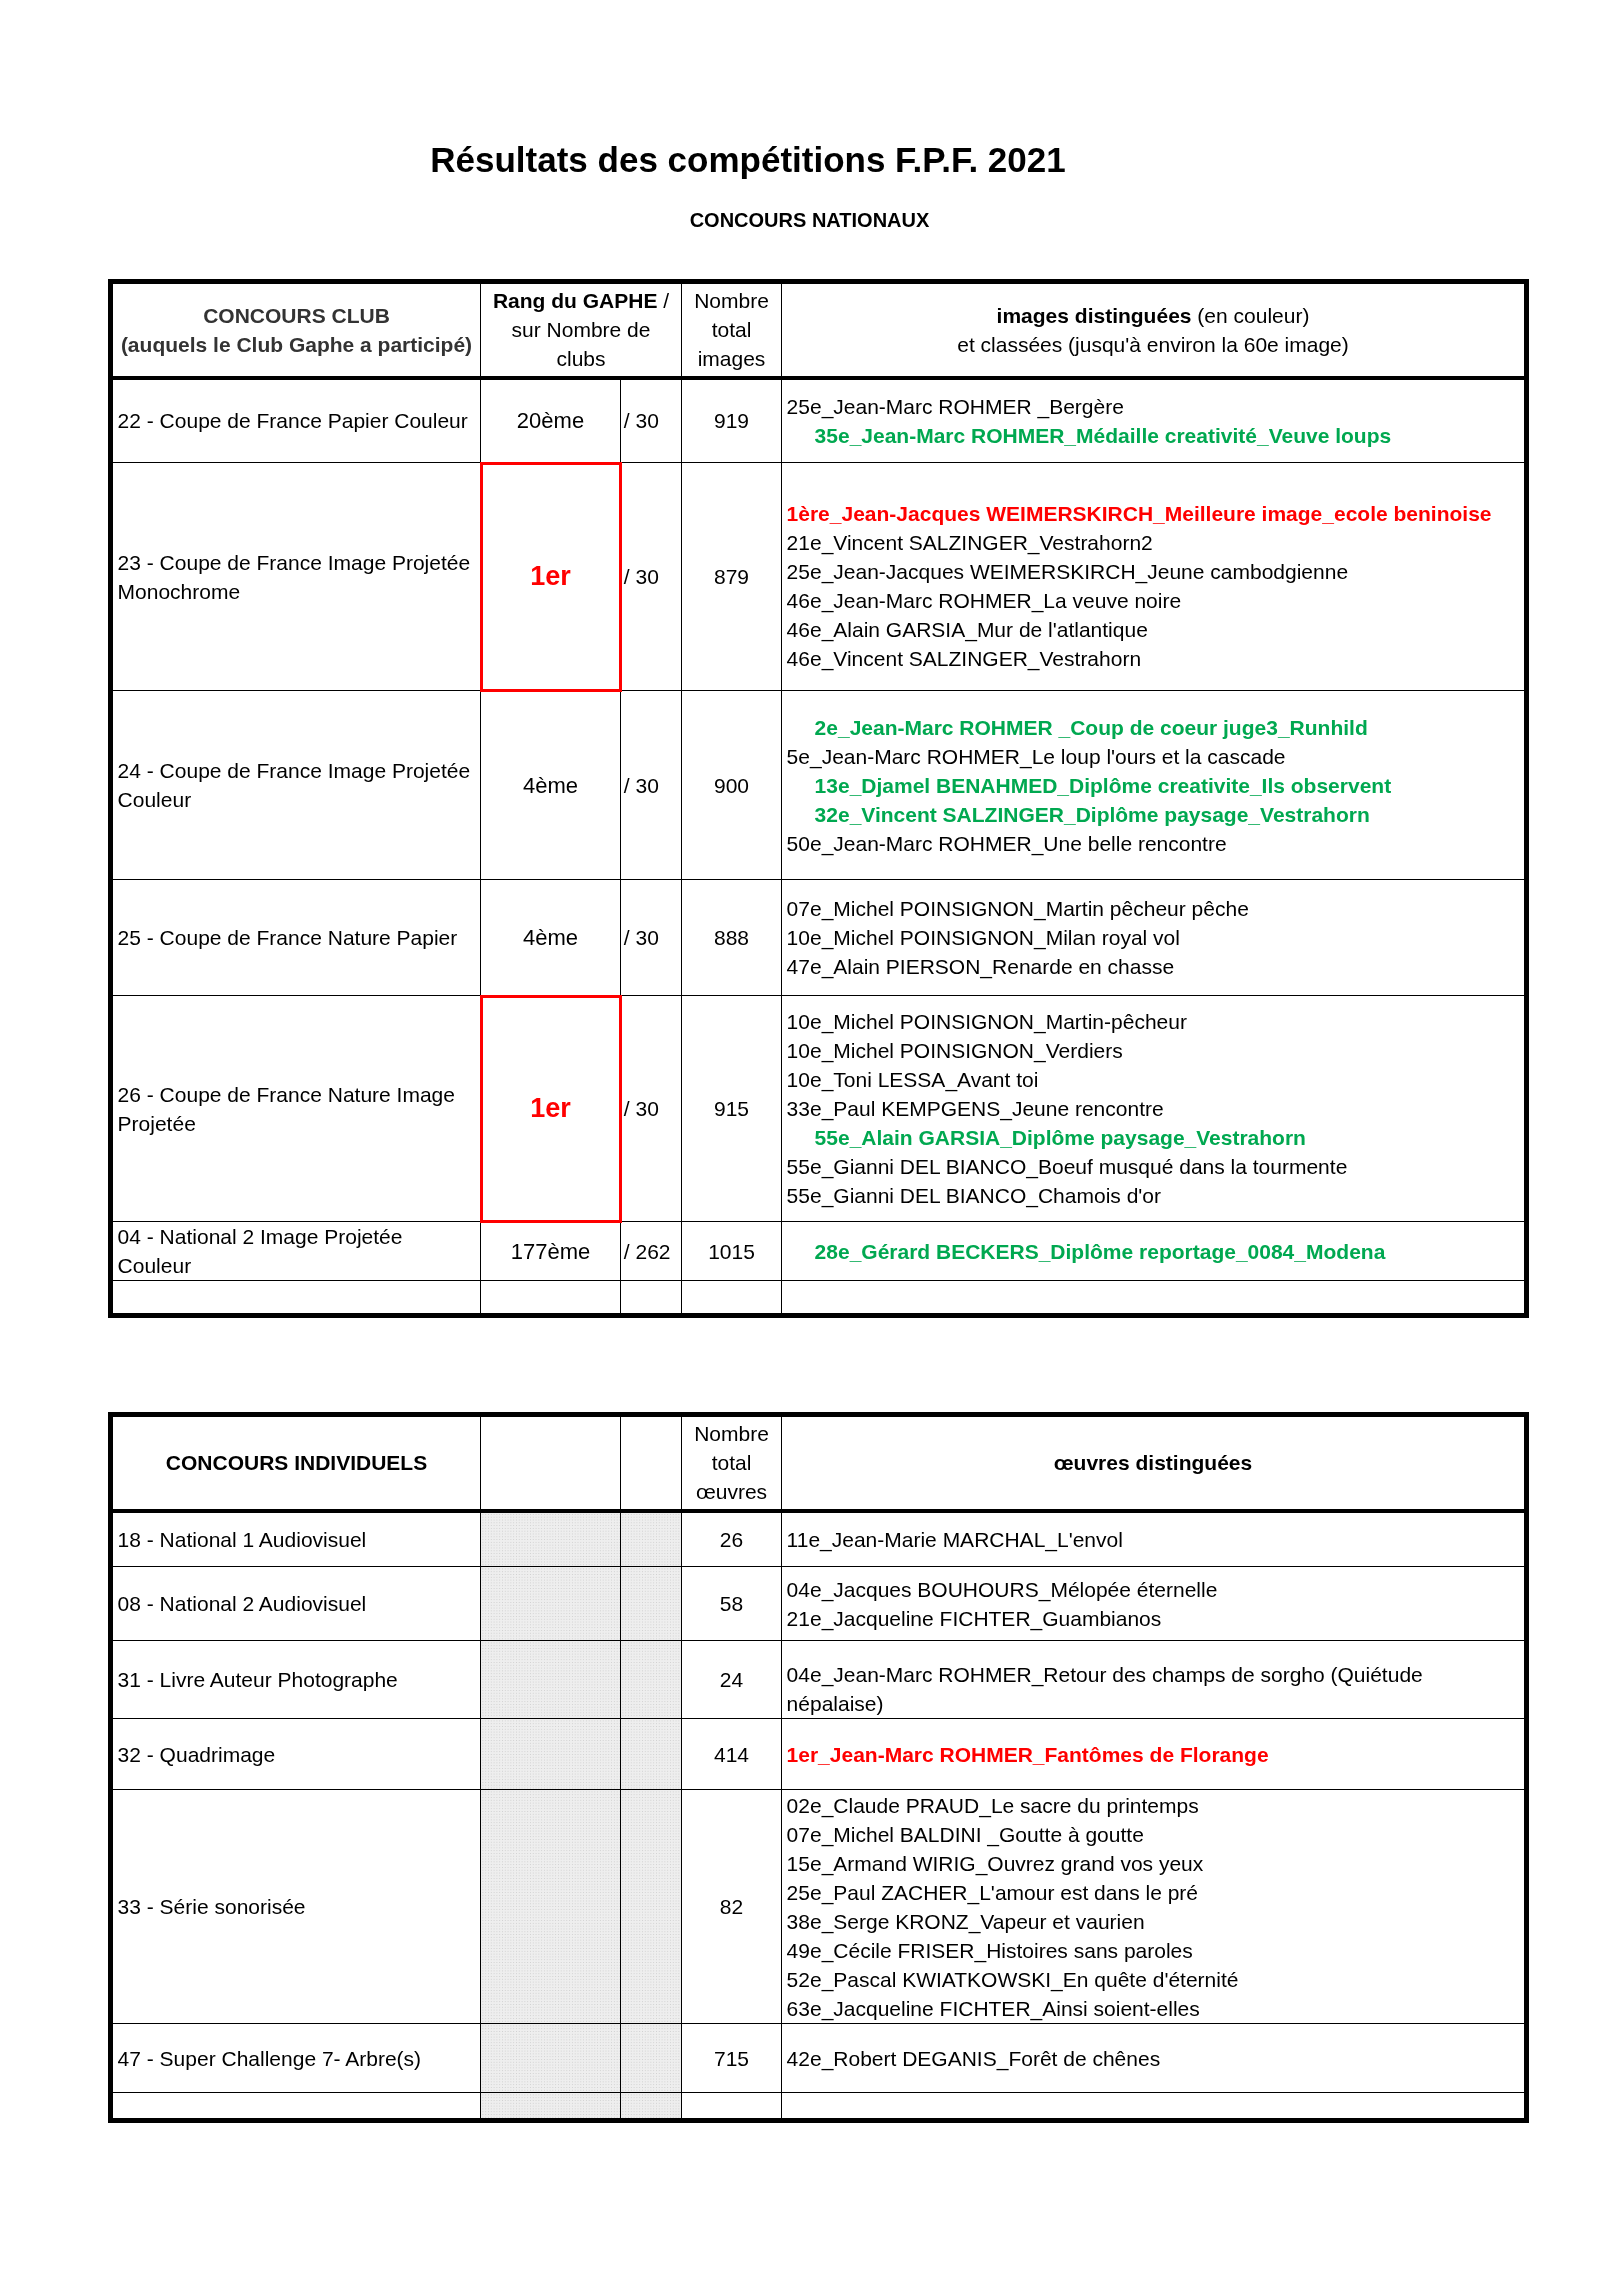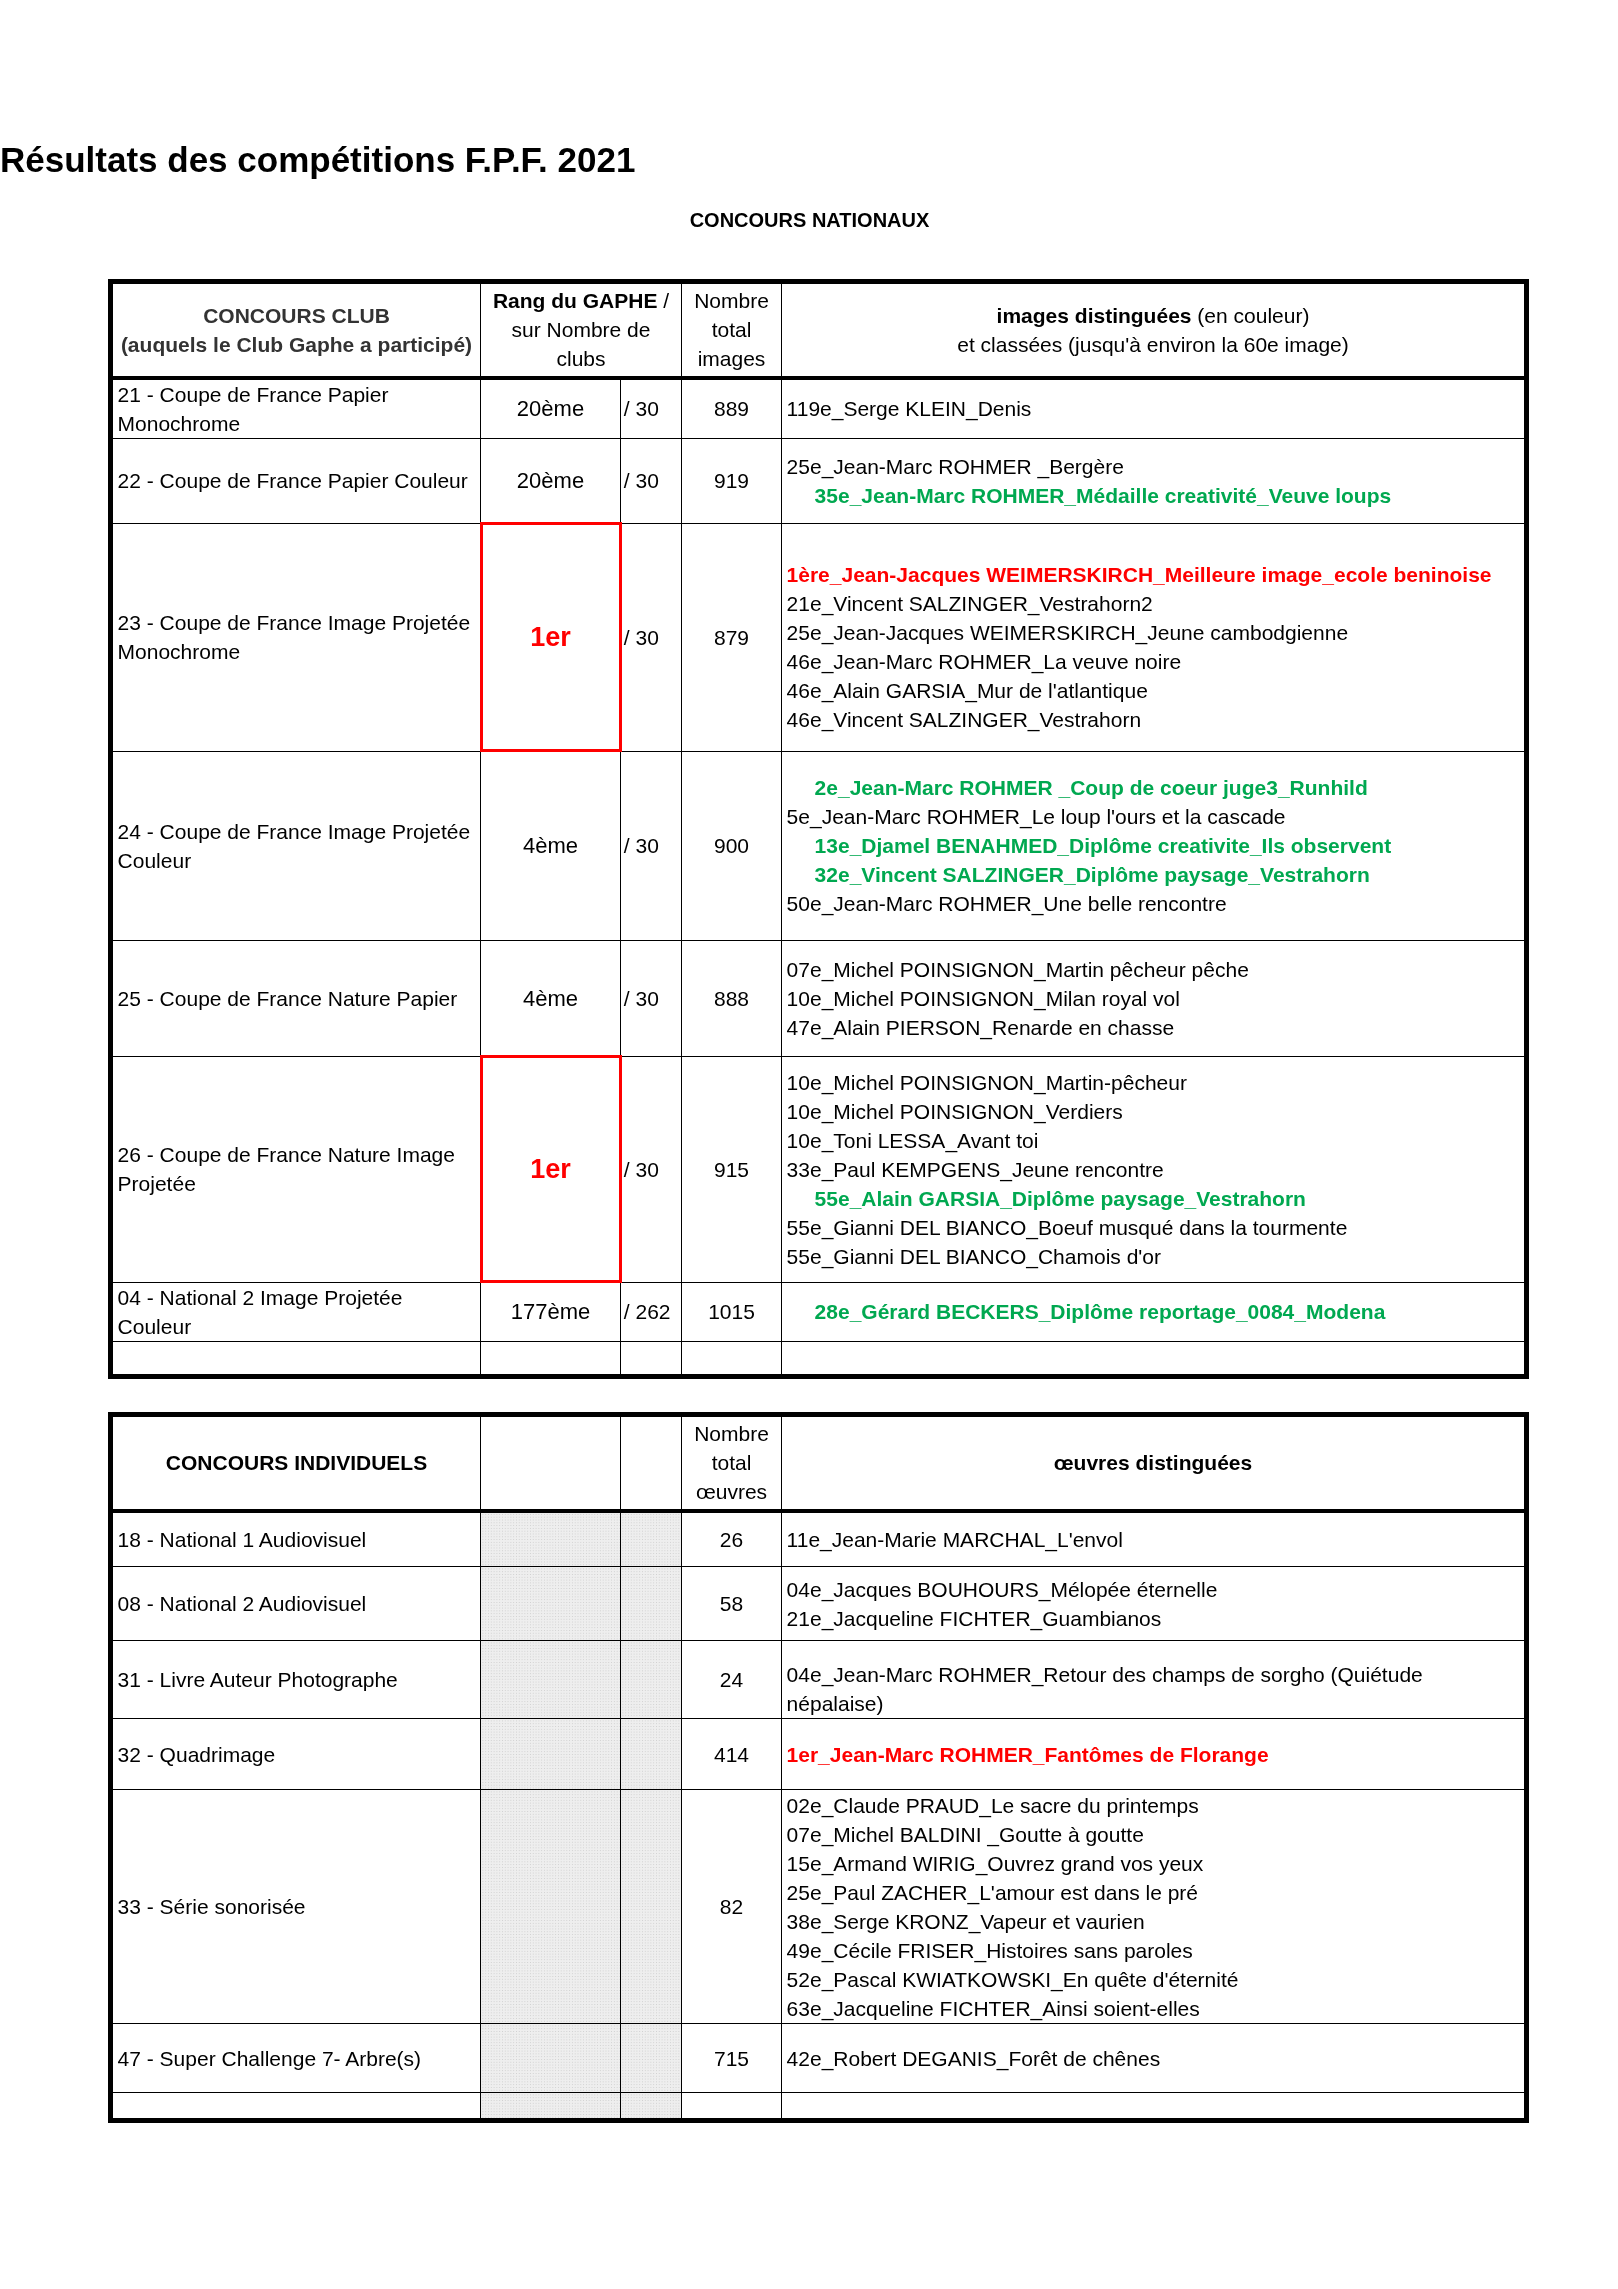--- a/index.html
+++ b/index.html
@@ -1,21 +1,21 @@
 <!DOCTYPE html>
 <html style="font-size:14.8px"><head>
 <meta charset="utf-8">
 <style>
   html, body { margin: 0; padding: 0; background: #ffffff; }
   body {
     width: 1619px; height: 2290px; position: relative; overflow: hidden;
     font-family: "Liberation Sans", sans-serif; color: #000;
   }
   .title {
-    position: absolute; left: 0; width: 1496px; top: 140px; 
+    position: absolute; left: 0; width: 1496px; top: 140px; text-align: center;
     font-size: 35px; font-weight: bold; letter-spacing: 0px;
   }
   .subtitle {
     position: absolute; left: 0; width: 1619px; top: 209px; text-align: center;
     font-size: 20px; font-weight: bold;
   }
   table.results {
     position: absolute; left: 108px; width: 1421px;
     border-collapse: collapse; table-layout: fixed;
     border: 5.5px solid #000;
@@ -81,29 +81,20 @@
         <b>Rang du GAPHE</b><span> / sur Nombre de clubs</span>
       </th>
       <th class="hdr-count">Nombre total images</th>
       <th class="hdr-images">
         <b>images distinguées</b><span> (en couleur)</span><br>
         <span>et classées (jusqu'à environ la 60e image)</span>
       </th>
     </tr>
   </thead>
   <tbody id="club-body">
-      <tr style="height: 58px;">
-        <td class="name-cell">21 - Coupe de France Papier Monochrome</td>
-        <td class="rank-cell">20ème</td>
-        <td class="of-cell">/ 30</td>
-        <td class="count-cell">889</td>
-        <td class="results-cell">
-          <span class="line black">119e_Serge KLEIN_Denis</span>
-        </td>
-      </tr>
       <tr style="height: 85px;">
         <td class="name-cell">22 - Coupe de France Papier Couleur</td>
         <td class="rank-cell">20ème</td>
         <td class="of-cell">/ 30</td>
         <td class="count-cell">919</td>
         <td class="results-cell">
           <span class="line black">25e_Jean-Marc ROHMER _Bergère</span>
           <span class="line green">35e_Jean-Marc ROHMER_Médaille creativité_Veuve loups</span>
         </td>
       </tr>

